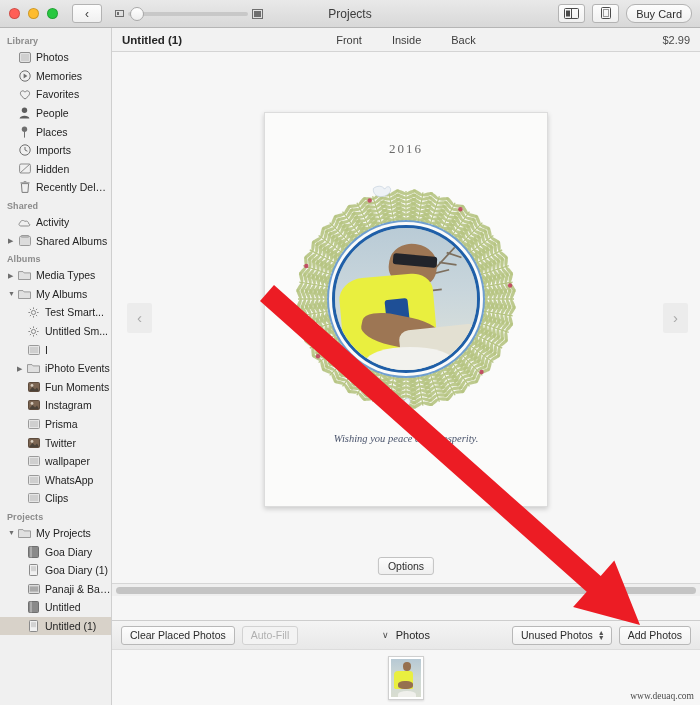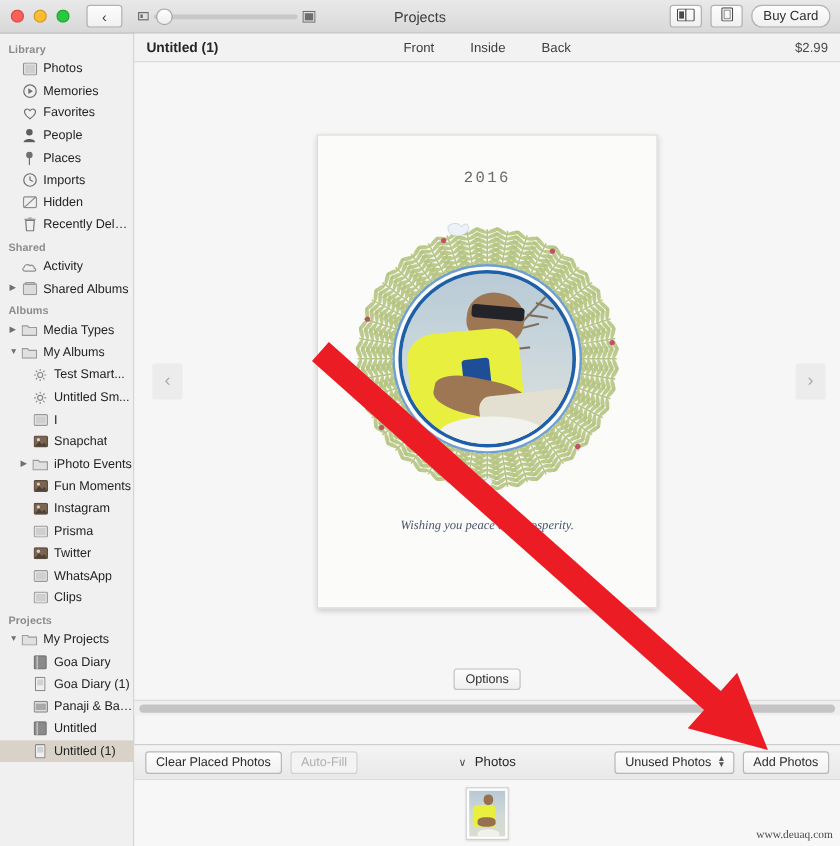--- a/index.html
+++ b/index.html
@@ -158,21 +158,21 @@
     width: 284px; height: 395px;
     background: #fbfbfa;
     border: 1px solid #dcdcdc;
     box-shadow: 0 2px 5px rgba(0,0,0,.18);
     position: relative;
     overflow: hidden;
   }
   .card-year {
     position: absolute; top: 28px; left: 0; right: 0;
     text-align: center;
-    font-family: Liberation Mono, monospace;
+    font-family: Liberation Serif, serif;
     font-size: 13px; color: #6a6a6a; letter-spacing: 2px;
   }
   .wreath {
     position: absolute; left: 50%; top: 186px;
     transform: translate(-50%,-50%);
     width: 232px; height: 232px;
   }
   .photo-circle {
     position: absolute; left: 50%; top: 186px;
     transform: translate(-50%,-50%);
@@ -559,81 +559,80 @@
           <span class="sb-arrow none">▶</span>
           <span class="sb-ico">
             <svg width="12" height="10" viewBox="0 0 12 10">
               <rect x="0.5" y="0.5" width="11" height="9" rx="1" fill="#e6e6e6" stroke="#9a9a9a"></rect>
               <rect x="2" y="2" width="8" height="6" fill="#cfcfcf"></rect>
             </svg>
           </span>
           <span class="sb-label">I</span>
         </div>
         <div class="sb-item indent1">
+          <span class="sb-arrow">▶</span>
+          <span class="sb-ico">
+            <svg width="13" height="10" viewBox="0 0 13 10">
+              <path d="M0.5 9.5 V1.6 H5 L6.1 2.9 H12.5 V9.5 Z" fill="#e0e0e0" stroke="#9a9a9a"></path>
+            </svg>
+          </span>
+          <span class="sb-label">iPhoto Events</span>
+        </div>
+        <div class="sb-item indent1">
           <span class="sb-arrow none">▶</span>
           <span class="sb-ico">
             <svg width="12" height="10" viewBox="0 0 12 10">
               <rect x="0.5" y="0.5" width="11" height="9" rx="1" fill="#7b6552" stroke="#5d4b3c"></rect>
               <circle cx="4" cy="3.4" r="1.4" fill="#d8cdbf"></circle>
               <path d="M1 9 L4.6 5 L7 7.4 L9 5.6 L11 9 Z" fill="#4b4238"></path>
             </svg>
           </span>
-          <span class="sb-label">Snapchat</span>
-        </div>
-        <div class="sb-item indent1">
-          <span class="sb-arrow">▶</span>
-          <span class="sb-ico">
-            <svg width="13" height="10" viewBox="0 0 13 10">
-              <path d="M0.5 9.5 V1.6 H5 L6.1 2.9 H12.5 V9.5 Z" fill="#e0e0e0" stroke="#9a9a9a"></path>
-            </svg>
-          </span>
-          <span class="sb-label">iPhoto Events</span>
+          <span class="sb-label">Fun Moments</span>
         </div>
         <div class="sb-item indent1">
           <span class="sb-arrow none">▶</span>
           <span class="sb-ico">
             <svg width="12" height="10" viewBox="0 0 12 10">
               <rect x="0.5" y="0.5" width="11" height="9" rx="1" fill="#7b6552" stroke="#5d4b3c"></rect>
               <circle cx="4" cy="3.4" r="1.4" fill="#d8cdbf"></circle>
               <path d="M1 9 L4.6 5 L7 7.4 L9 5.6 L11 9 Z" fill="#4b4238"></path>
             </svg>
           </span>
-          <span class="sb-label">Fun Moments</span>
+          <span class="sb-label">Instagram</span>
+        </div>
+        <div class="sb-item indent1">
+          <span class="sb-arrow none">▶</span>
+          <span class="sb-ico">
+            <svg width="12" height="10" viewBox="0 0 12 10">
+              <rect x="0.5" y="0.5" width="11" height="9" rx="1" fill="#e6e6e6" stroke="#9a9a9a"></rect>
+              <rect x="2" y="2" width="8" height="6" fill="#cfcfcf"></rect>
+            </svg>
+          </span>
+          <span class="sb-label">Prisma</span>
         </div>
         <div class="sb-item indent1">
           <span class="sb-arrow none">▶</span>
           <span class="sb-ico">
             <svg width="12" height="10" viewBox="0 0 12 10">
               <rect x="0.5" y="0.5" width="11" height="9" rx="1" fill="#7b6552" stroke="#5d4b3c"></rect>
               <circle cx="4" cy="3.4" r="1.4" fill="#d8cdbf"></circle>
               <path d="M1 9 L4.6 5 L7 7.4 L9 5.6 L11 9 Z" fill="#4b4238"></path>
             </svg>
           </span>
-          <span class="sb-label">Instagram</span>
+          <span class="sb-label">Twitter</span>
         </div>
         <div class="sb-item indent1">
           <span class="sb-arrow none">▶</span>
           <span class="sb-ico">
             <svg width="12" height="10" viewBox="0 0 12 10">
               <rect x="0.5" y="0.5" width="11" height="9" rx="1" fill="#e6e6e6" stroke="#9a9a9a"></rect>
               <rect x="2" y="2" width="8" height="6" fill="#cfcfcf"></rect>
             </svg>
           </span>
-          <span class="sb-label">Prisma</span>
-        </div>
-        <div class="sb-item indent1">
-          <span class="sb-arrow none">▶</span>
-          <span class="sb-ico">
-            <svg width="12" height="10" viewBox="0 0 12 10">
-              <rect x="0.5" y="0.5" width="11" height="9" rx="1" fill="#7b6552" stroke="#5d4b3c"></rect>
-              <circle cx="4" cy="3.4" r="1.4" fill="#d8cdbf"></circle>
-              <path d="M1 9 L4.6 5 L7 7.4 L9 5.6 L11 9 Z" fill="#4b4238"></path>
-            </svg>
-          </span>
-          <span class="sb-label">Twitter</span>
+          <span class="sb-label">wallpaper</span>
         </div>
         <div class="sb-item indent1">
           <span class="sb-arrow none">▶</span>
           <span class="sb-ico">
             <svg width="12" height="10" viewBox="0 0 12 10">
               <rect x="0.5" y="0.5" width="11" height="9" rx="1" fill="#e6e6e6" stroke="#9a9a9a"></rect>
               <rect x="2" y="2" width="8" height="6" fill="#cfcfcf"></rect>
             </svg>
           </span>
           <span class="sb-label">WhatsApp</span>

